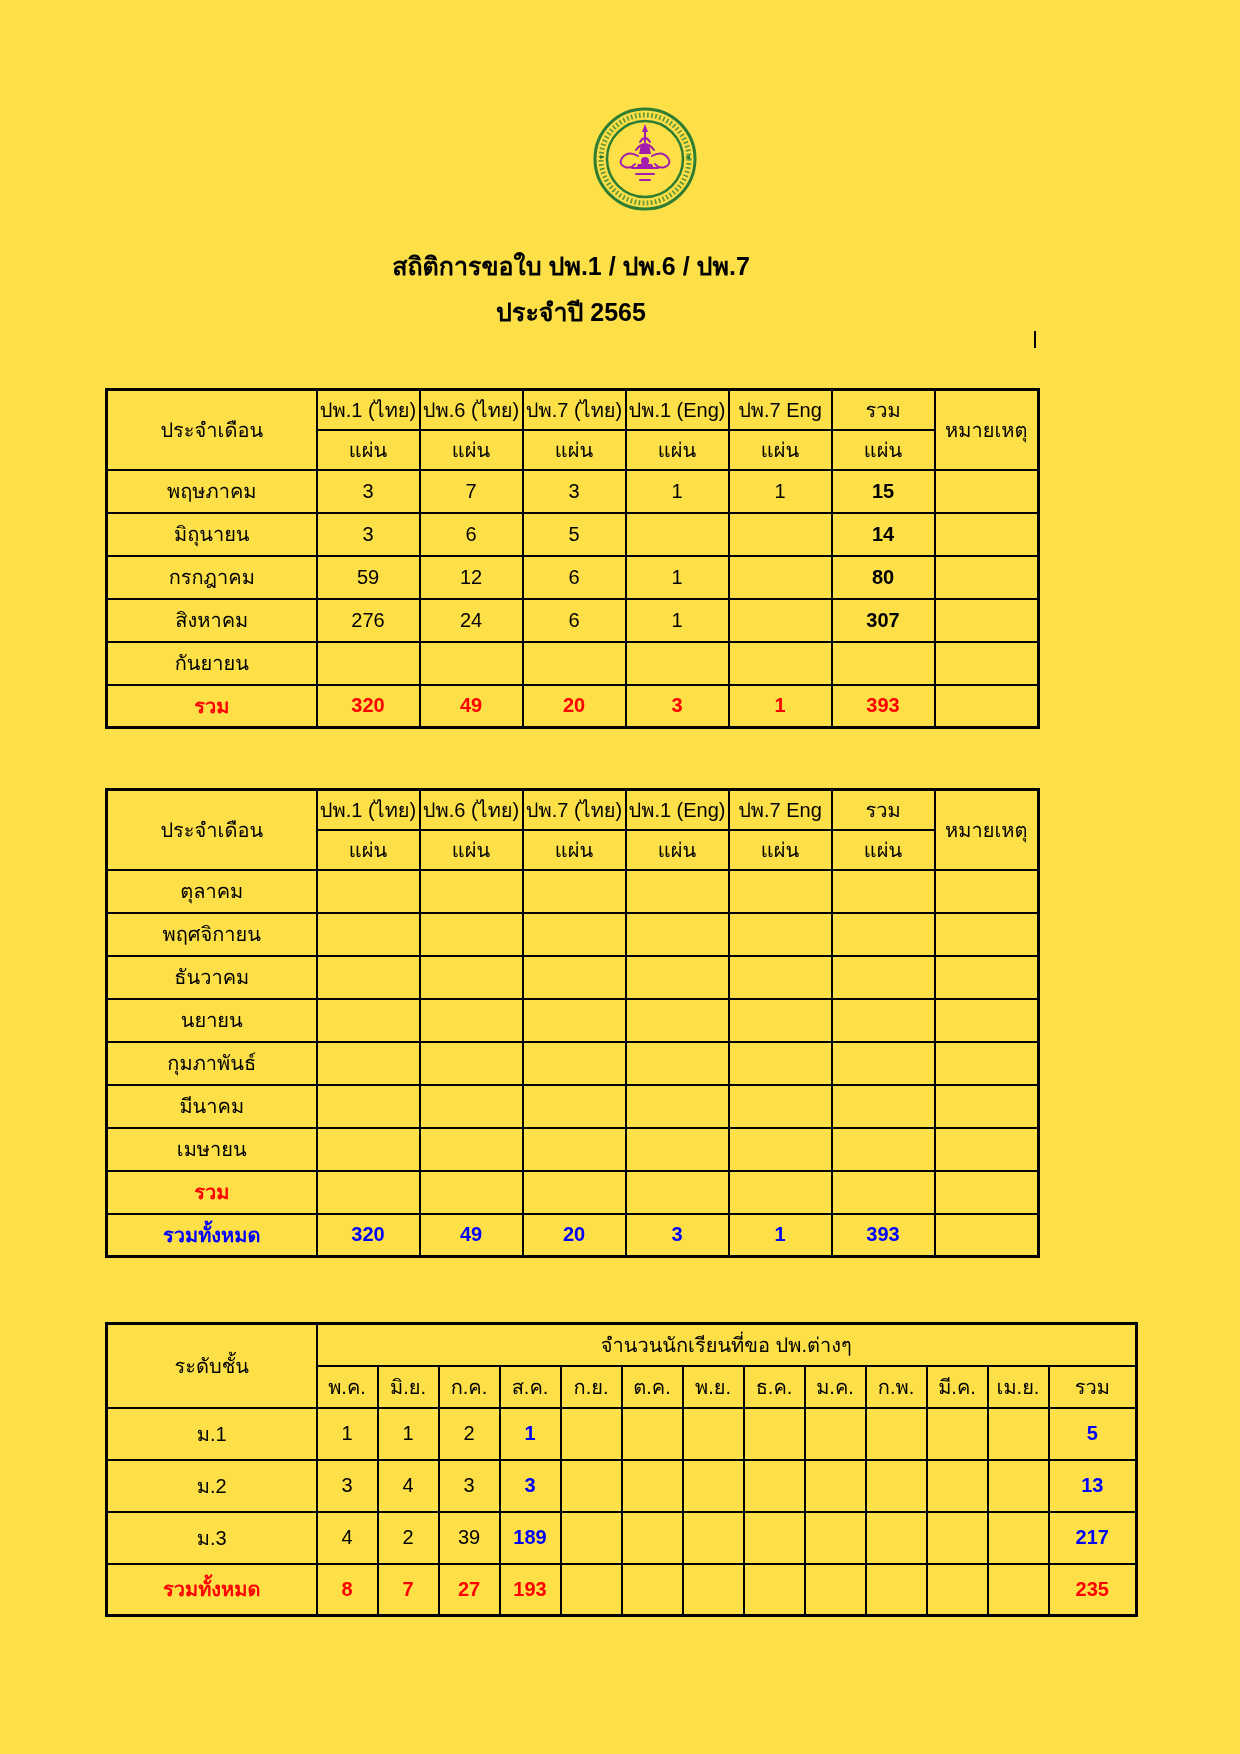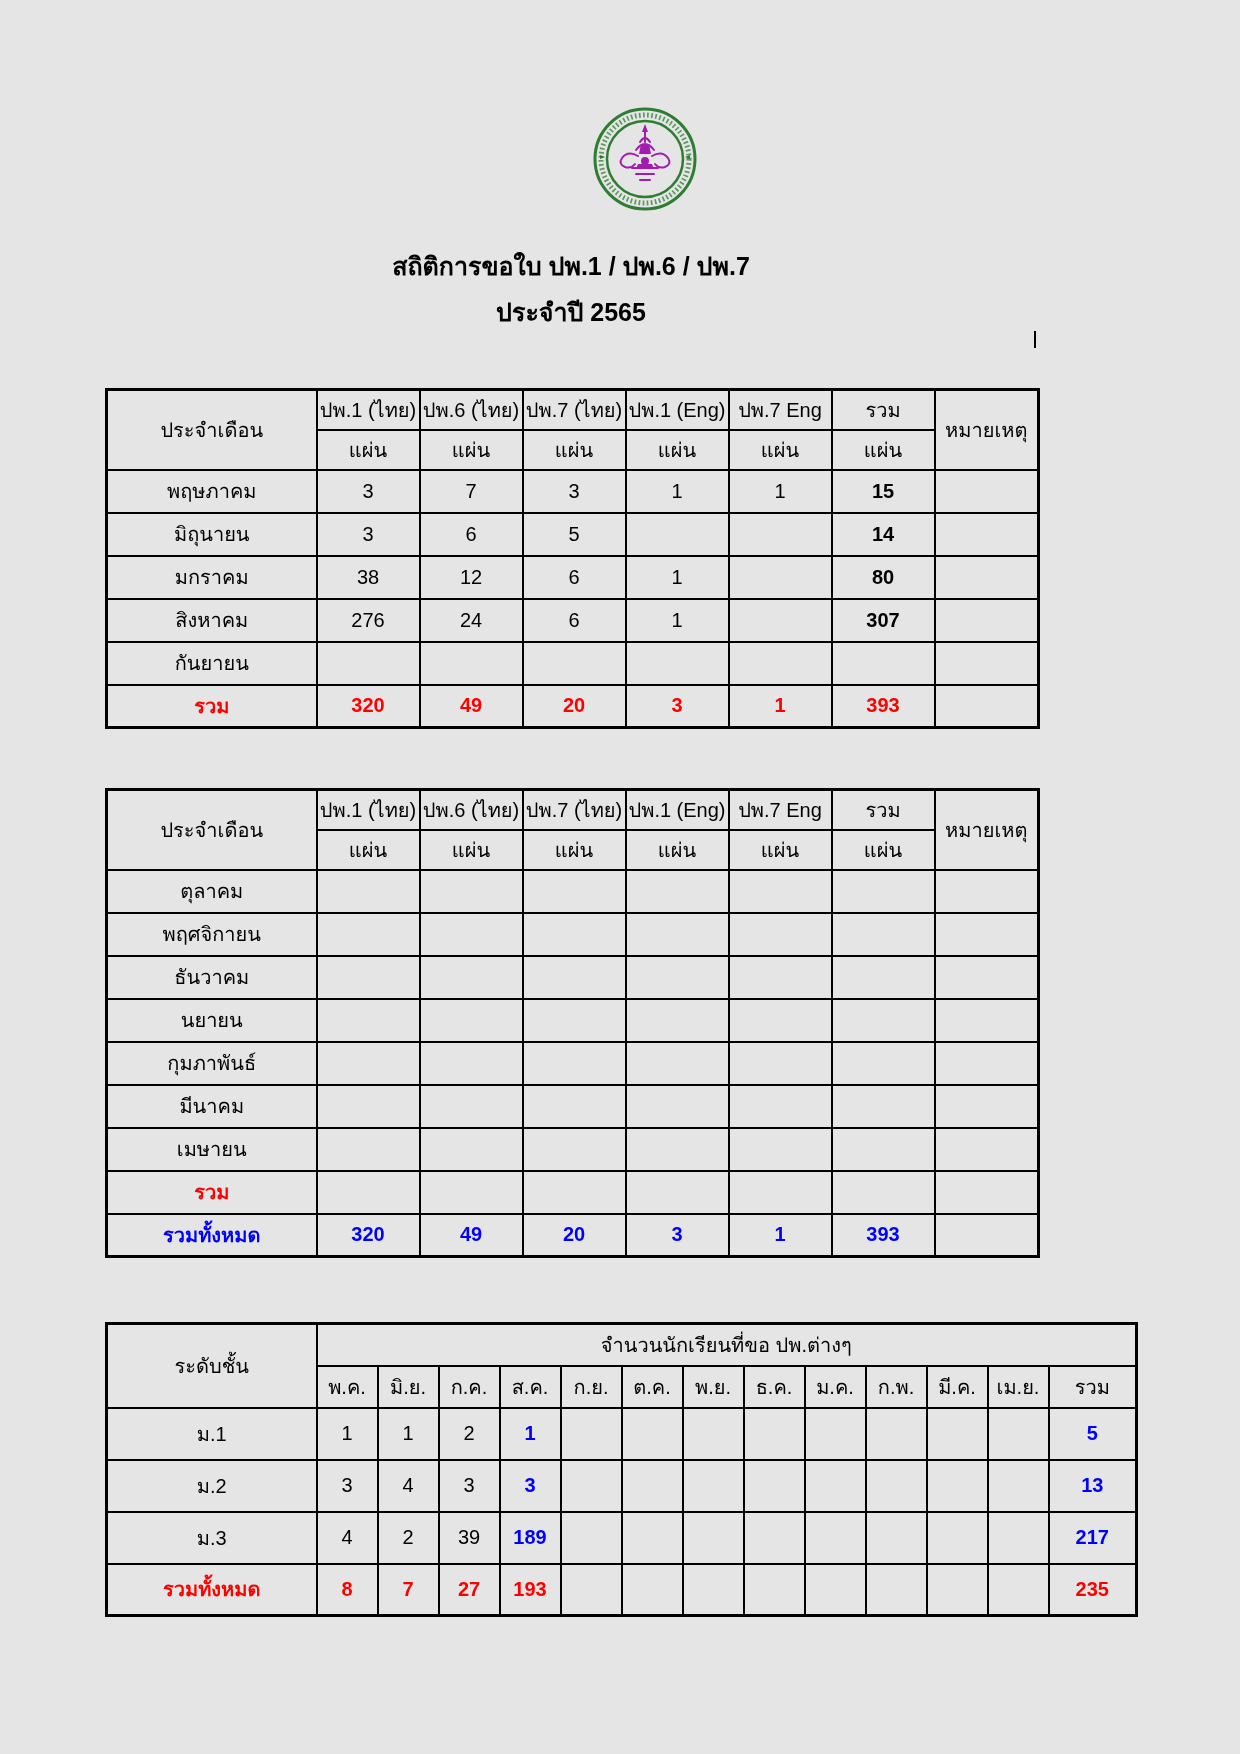--- a/index.html
+++ b/index.html
@@ -1,16 +1,16 @@
 <!DOCTYPE html>
 <html><head>
 <meta charset="utf-8">
 <style>
   html,body{margin:0;padding:0;background:#fff;}
-  .page{position:relative;width:1240px;height:1754px;background:#e5e5e5;
+  .page{position:relative;width:1240px;height:1754px;background:#fde047;
         font-family:"Liberation Sans",sans-serif;color:#000;overflow:hidden;}
 
   
   .logo{position:absolute;top:106px;left:592px;width:106px;height:106px;}
 
   
   .title-line{position:absolute;left:105px;width:932px;text-align:center;
               font-size:25px;font-weight:700;}
   #title1{top:246px;}
   #title2{top:292px;text-align:center;}
@@ -119,22 +119,22 @@
       <td>มิถุนายน</td>
       <td>3</td>
       <td>6</td>
       <td>5</td>
       <td></td>
       <td></td>
       <td class="sum">14</td>
       <td></td>
     </tr>
     <tr>
-      <td>มกราคม</td>
-      <td>38</td>
+      <td>กรกฎาคม</td>
+      <td>59</td>
       <td>12</td>
       <td>6</td>
       <td>1</td>
       <td></td>
       <td class="sum">80</td>
       <td></td>
     </tr>
     <tr>
       <td>สิงหาคม</td>
       <td>276</td>

